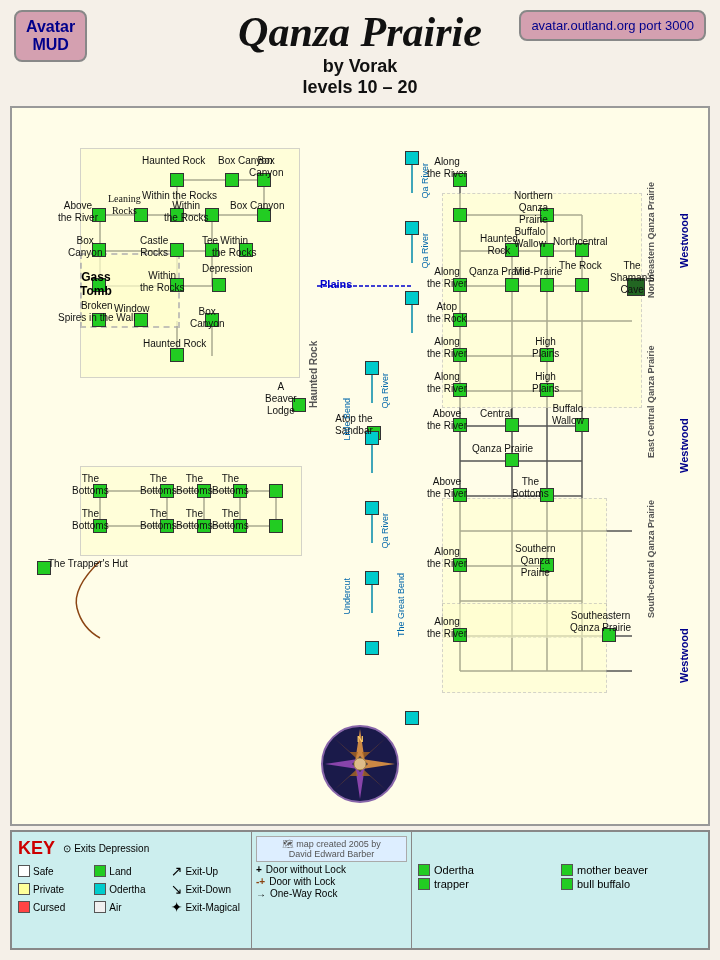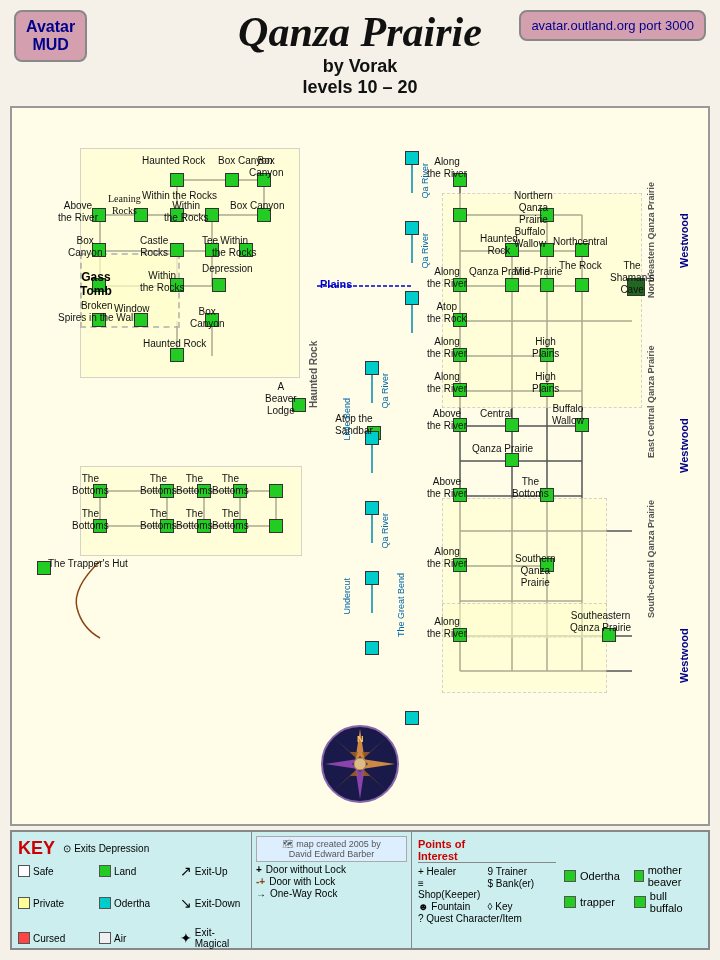--- a/index.html
+++ b/index.html
@@ -146,21 +146,21 @@
       border-right: 1px solid #888;
     }
     .key-title {
       font-size: 18px;
       font-weight: bold;
       color: #cc0000;
     }
     .key-grid {
       display: grid;
       grid-template-columns: 1fr 1fr 1fr;
-      gap: 16px;
+      gap: 2px;
       margin-top: 4px;
     }
     .key-item {
       display: flex;
       align-items: center;
       gap: 3px;
       font-size: 10px;
     }
     .key-box {
       width: 12px;
@@ -541,21 +541,21 @@
   <div class="map-label" style="left:520px;top:228px;">High<br>Plains</div>
   <div class="map-label" style="left:415px;top:263px;">Along<br>the River</div>
   <div class="map-label" style="left:520px;top:263px;">High<br>Plains</div>
   <div class="map-label" style="left:415px;top:300px;">Above<br>the River</div>
   <div class="map-label" style="left:468px;top:300px;">Central</div>
   <div class="map-label" style="left:540px;top:295px;">Buffalo<br>Wallow</div>
   <div class="map-label" style="left:460px;top:335px;">Qanza Prairie</div>
   <div class="map-label" style="left:500px;top:368px;">The<br>Bottoms</div>
   <div class="map-label" style="left:415px;top:368px;">Above<br>the River</div>
   <div class="map-label" style="left:415px;top:438px;">Along<br>the River</div>
-  <div class="map-label" style="left:503px;top:445px;">Southern<br>Qanza<br>Prairie</div>
+  <div class="map-label" style="left:503px;top:435px;">Southern<br>Qanza<br>Prairie</div>
   <div class="map-label" style="left:415px;top:508px;">Along<br>the River</div>
   <div class="map-label" style="left:558px;top:502px;">Southeastern<br>Qanza Prairie</div>
 
   <div class="compass">
     <svg viewBox="0 0 80 80" xmlns="http://www.w3.org/2000/svg">
       <circle cx="40" cy="40" r="38" fill="#1a1a4a" stroke="#8866aa" stroke-width="2"></circle>
 
       <polygon points="40,5 35,38 40,32 45,38" fill="#cc8844"></polygon>
       <polygon points="40,75 35,42 40,48 45,42" fill="#8844aa"></polygon>
       <polygon points="5,40 38,35 32,40 38,45" fill="#8844aa"></polygon>
@@ -633,32 +633,20 @@
         <span>Door with Lock</span>
     </div>
     <div class="key-symbol-row">
       <span style="font-weight:bold;">→</span>
         <span>One-Way Rock</span>
     </div>
   </div>
 
   <div class="key-right">
     <div style="display:flex;gap:8px;">
-      <div style="flex:1;">
-        <div class="poi-title">Points of<br>Interest</div>
-        <div style="font-size:10px;display:grid;grid-template-columns:1fr 1fr;gap:1px;">
-          <div>+ Healer</div>
-          <div>9 Trainer</div>
-          <div>≡ Shop(Keeper)</div>
-          <div>$ Bank(er)</div>
-          <div>☻ Fountain</div>
-          <div>◊ Key</div>
-          <div style="grid-column:span 2;">? Quest Character/Item</div>
-        </div>
-      </div>
       <div style="flex:1;">
         <div style="height:20px;"></div>
         <div class="legend-items">
           <div class="legend-item">
             <div class="legend-box" style="background:#22cc22;"></div>
             <span>Odertha</span>
           </div>
           <div class="legend-item">
             <div class="legend-box" style="background:#22cc22;"></div>
             <span>mother beaver</span>

